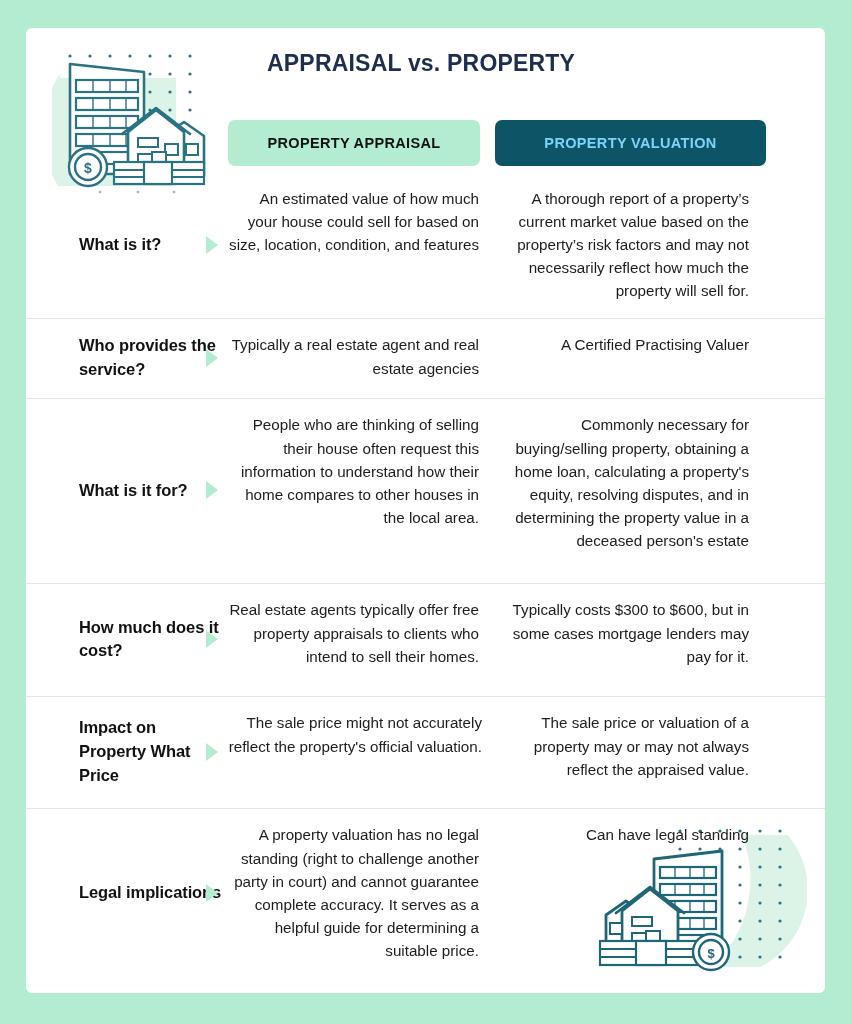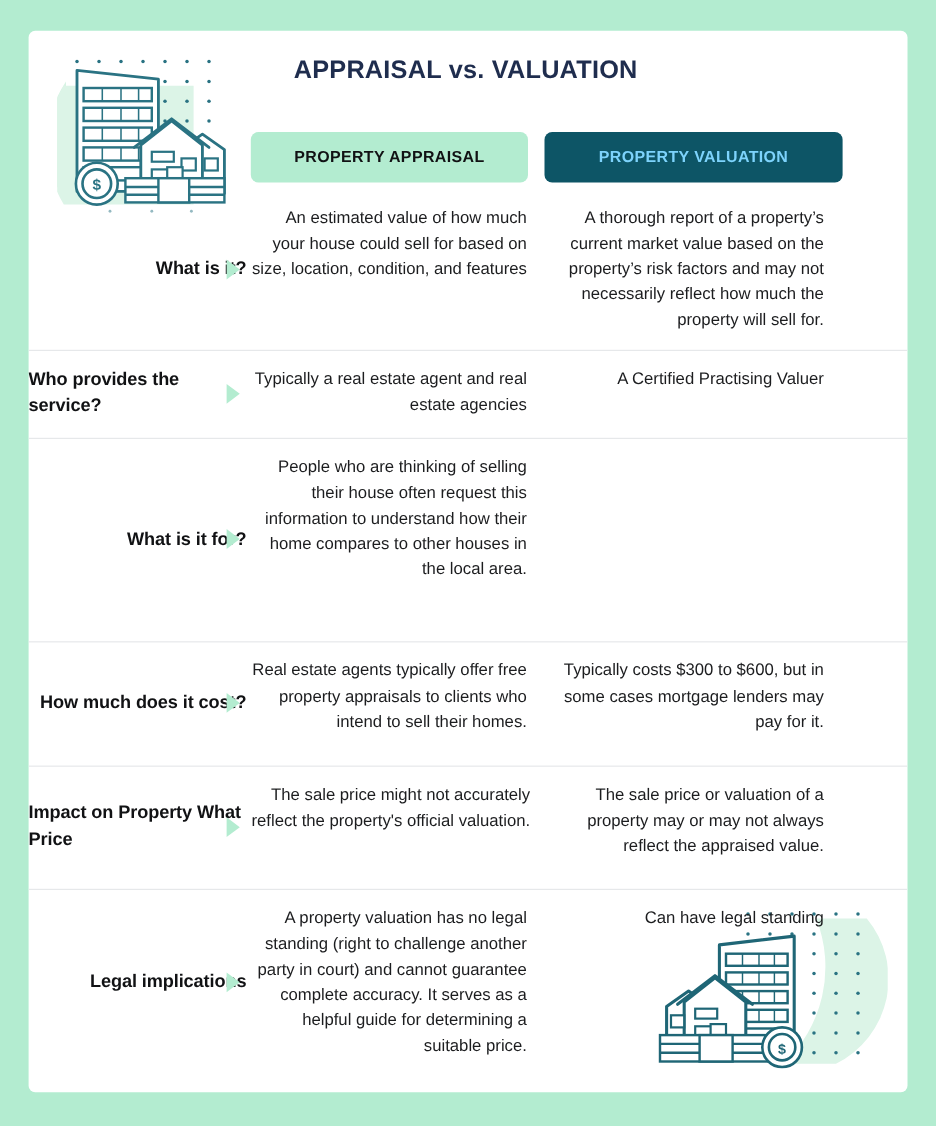--- a/index.html
+++ b/index.html
@@ -96,25 +96,25 @@
     position: relative;
     display: flex;
     align-items: stretch;
     padding: 14px 0 16px 0;
     border-top: 1px solid #e4e6e8;
   }
   .row:first-child { border-top: none; padding-top: 9px; }
 
   .cell-label {
     width: 202px;
+    padding-left: 53px;
     padding-right: 4px;
     display: flex;
     align-items: center;
     position: relative;
-    justify-content: flex-end;
   }
   .label-text {
     font-size: 16.5px;
     font-weight: bold;
     color: #111214;
     line-height: 1.45;
     letter-spacing: -0.1px;
   }
   .arrow {
     position: absolute;
@@ -307,21 +307,21 @@
           <rect x="44" y="124" width="30" height="24" fill="#ffffff"></rect>
         </g>
         <g stroke="#1f6676" stroke-width="2.4" fill="#ffffff">
           <circle cx="119" cy="135" r="18"></circle>
           <circle cx="119" cy="135" r="12"></circle>
         </g>
         <text x="119" y="141" font-size="13" font-weight="bold" fill="#1f6676" text-anchor="middle" font-family="'Liberation Sans', sans-serif">$</text>
       </svg>
     </div>
 
-    <div class="title">APPRAISAL vs. VALUATION</div>
+    <div class="title">APPRAISAL vs. PROPERTY</div>
 
     <div class="headers">
       <div class="badge badge-appraisal">PROPERTY APPRAISAL</div>
       <div class="badge badge-valuation">PROPERTY VALUATION</div>
     </div>
 
     <div class="table">
 
       <div class="row" style="min-height:132px">
         <div class="cell-label">
@@ -340,20 +340,21 @@
         <div class="cell-body cell-appraisal">Typically a real estate agent and real estate agencies</div>
         <div class="cell-body cell-valuation">A Certified Practising Valuer</div>
       </div>
 
       <div class="row" style="min-height:185px">
         <div class="cell-label">
           <span class="label-text">What is it for?</span>
           <span class="arrow"></span>
         </div>
         <div class="cell-body cell-appraisal">People who are thinking of selling their house often request this information to understand how their home compares to other houses in the local area.</div>
+        <div class="cell-body cell-valuation">Commonly necessary for buying/selling property, obtaining a home loan, calculating a property's equity, resolving disputes, and in determining the property value in a deceased person's estate</div>
       </div>
 
       <div class="row" style="min-height:113px">
         <div class="cell-label">
           <span class="label-text">How much does it cost?</span>
           <span class="arrow"></span>
         </div>
         <div class="cell-body cell-appraisal">Real estate agents typically offer free property appraisals to clients who intend to sell their homes.</div>
         <div class="cell-body cell-valuation">Typically costs $300 to $600, but in some cases mortgage lenders may pay for it.</div>
       </div>

